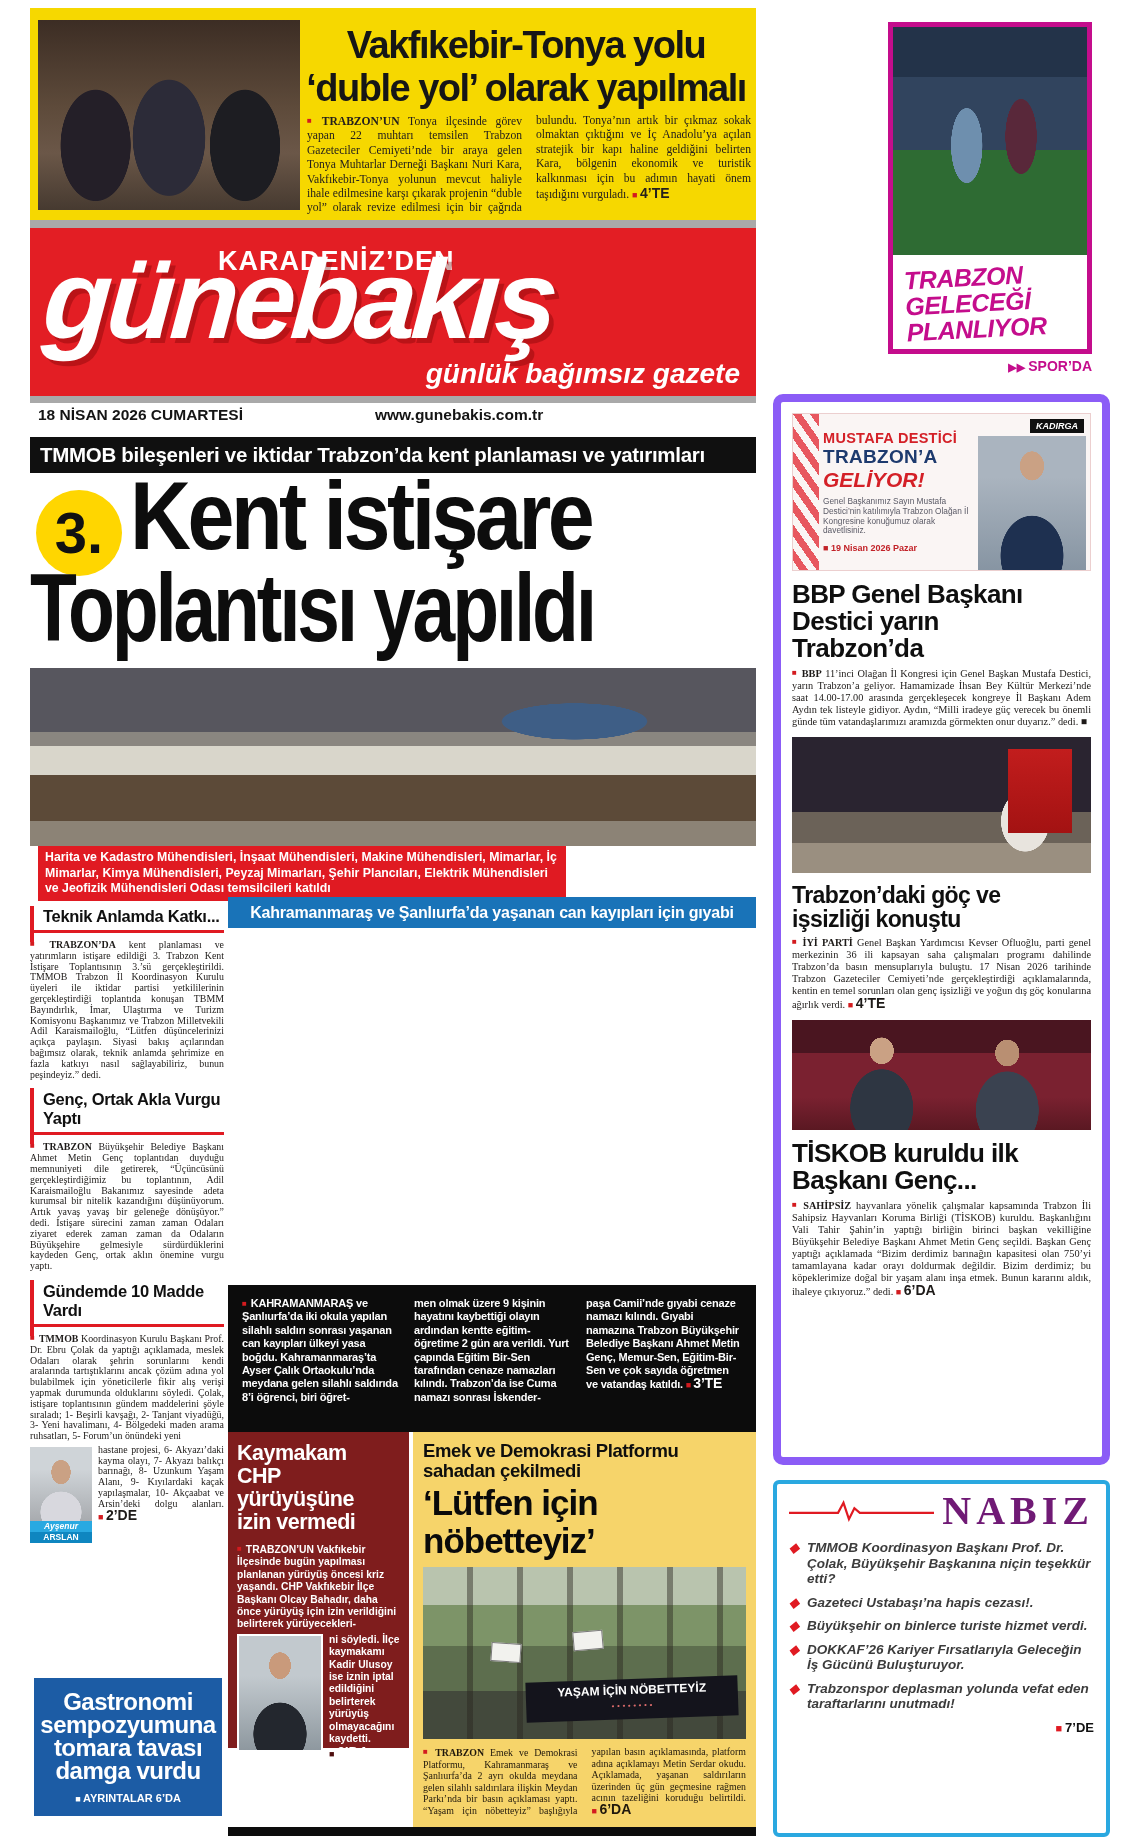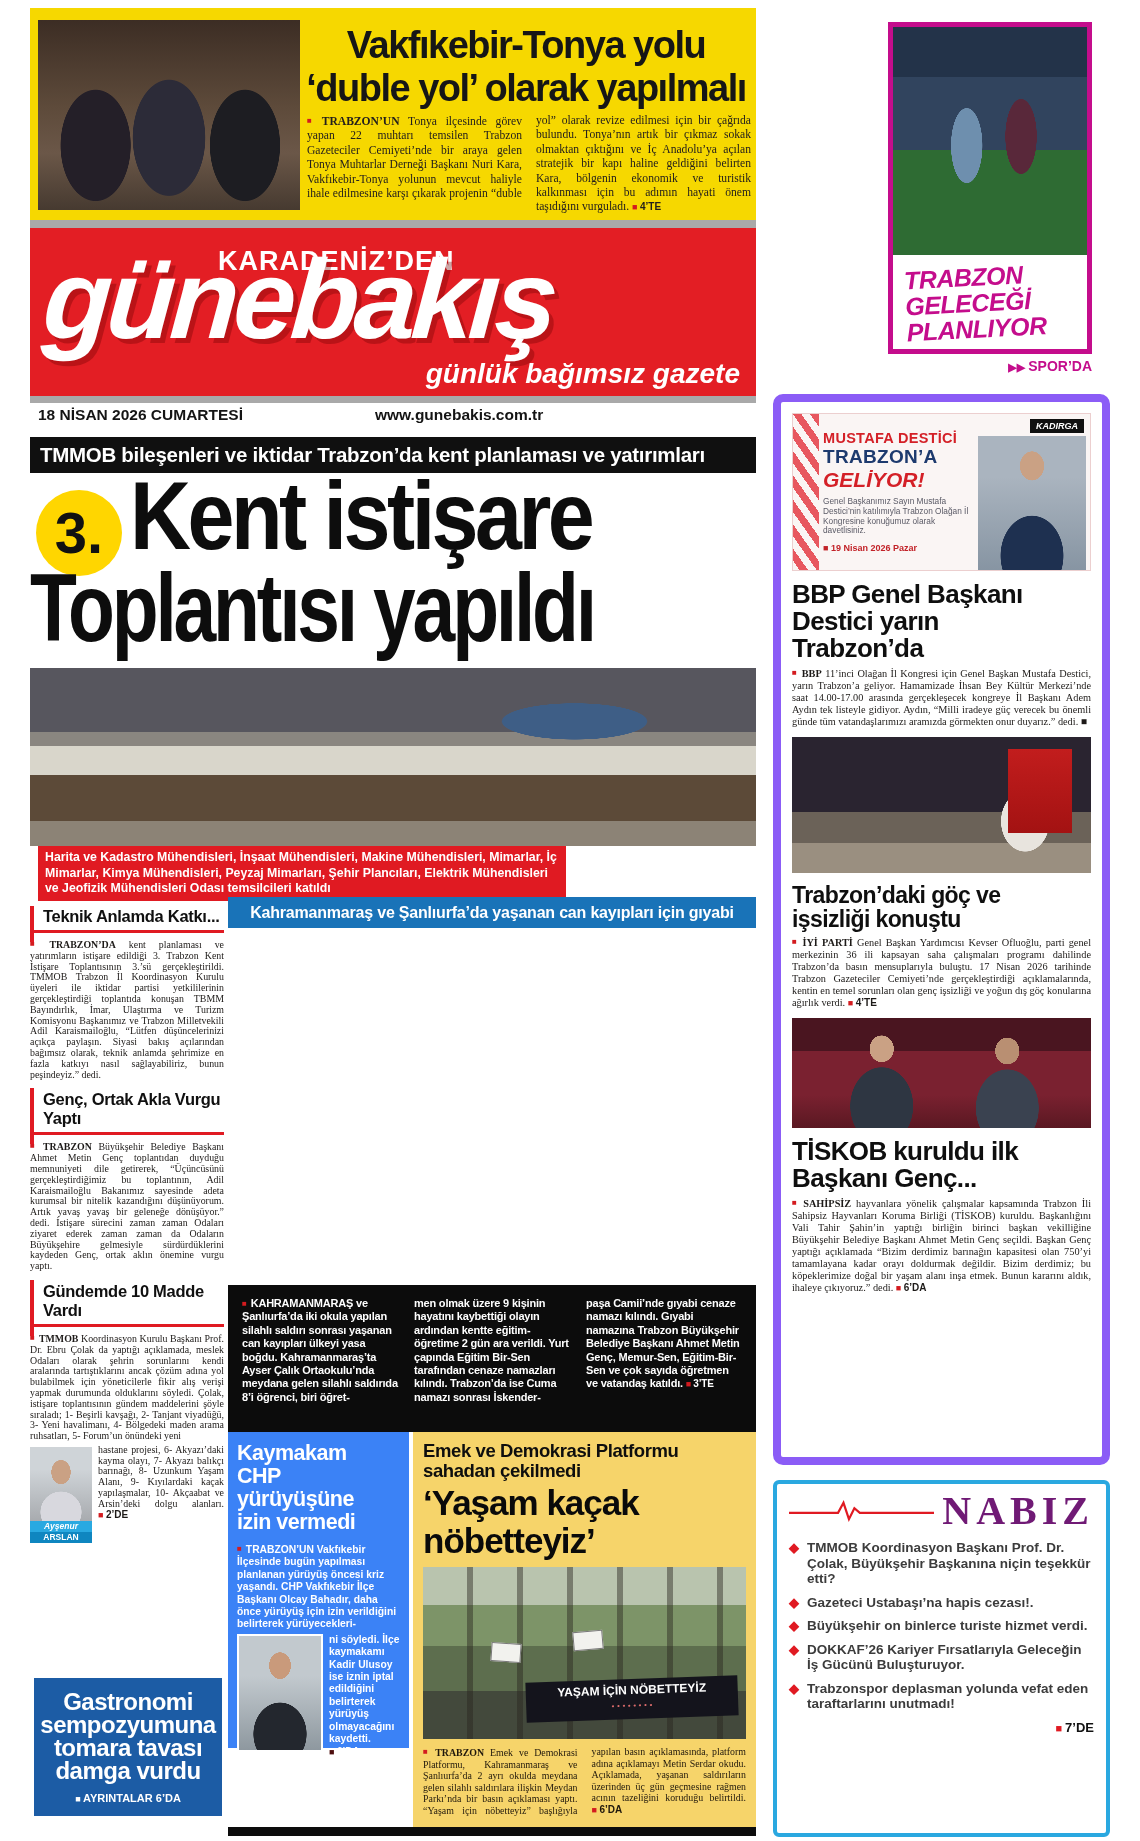--- a/index.html
+++ b/index.html
@@ -3,21 +3,21 @@
 <meta charset="utf-8">
 <style>
   html,body{margin:0;padding:0;background:#dcdcdc;font-family:"Liberation Sans",sans-serif;}
   #page{position:relative;width:1140px;height:1841px;margin:0 auto;background:#ffffff;overflow:hidden;}
   #page *{box-sizing:border-box;}
   .abs{position:absolute;}
 
   
   .bull::before{content:"■";color:#d31b1f;font-size:8px;margin-right:4px;vertical-align:2px;}
   .lead{font-weight:bold;}
-  .ref{font-family:"Liberation Sans",sans-serif;font-weight:bold;font-size:10px;white-space:nowrap;}
+  .ref{font-family:"Liberation Sans",sans-serif;font-weight:bold;font-size:14px;white-space:nowrap;}
   .ref::before{content:"■ ";color:#d31b1f;font-size:9px;}
   .ref.dark::before{color:#4d0e0e;}
   .ref.onblack{color:#fff;}
 
   
   #top-box{left:30px;top:8px;width:726px;height:212px;background:#f6d800;padding-left:40px;}
   #top-photo{position:absolute;left:8px;top:12px;width:262px;height:190px;
     background:
       radial-gradient(58px 92px at 22% 66%,#241f28 0 60%,transparent 61%),
       radial-gradient(60px 96px at 50% 62%,#2c2b38 0 60%,transparent 61%),
@@ -109,21 +109,21 @@
   #mosque-sign{position:absolute;right:34px;top:96px;background:#7a1518;color:#fff;
     font-weight:bold;font-size:6.5px;padding:2px 4px;letter-spacing:.3px;z-index:2;}
   #maras-hl{position:absolute;left:12px;top:14px;z-index:3;font-weight:900;font-size:46px;line-height:54px;
     color:#ffdf00;letter-spacing:-1px;text-shadow:3px 3px 0 #000,-1px -1px 0 #000,1px -1px 0 #000,-1px 1px 0 #000;}
   #maras-band{left:228px;top:1285px;width:528px;height:147px;background:#0c0c0c;
     display:flex;gap:16px;padding:12px 14px;}
   .band-col{flex:1;color:#fff;font-weight:700;font-size:11px;line-height:13.4px;letter-spacing:-0.2px;}
   .band-col .bull::before{vertical-align:1px;}
 
   
-  #kaymakam{left:228px;top:1432px;width:181px;height:316px;background:#3b82f6;color:#fff;padding:10px 9px;}
+  #kaymakam{left:228px;top:1432px;width:181px;height:316px;background:#7f1d1d;color:#fff;padding:10px 9px;}
   #kk-hl{font-weight:900;font-size:21.5px;line-height:23px;letter-spacing:-0.5px;margin-bottom:9px;}
   .kk-p{font-weight:bold;font-size:10.3px;line-height:12.4px;margin:0;}
   #kk-row{display:flex;gap:6px;margin-top:3px;}
   #kk-photo{flex:0 0 86px;height:118px;border:2px solid #fff;
     background:
       radial-gradient(18px 22px at 50% 26%,#c99a7b 0 60%,transparent 61%),
       radial-gradient(44px 52px at 50% 86%,#23272e 0 60%,transparent 61%),
       linear-gradient(180deg,#c2c9ce 0 35%,#8e989f 100%);}
 
   
@@ -181,21 +181,21 @@
       radial-gradient(52px 64px at 30% 80%,#2e3642 0 60%,transparent 61%),
       radial-gradient(52px 64px at 72% 82%,#3a4250 0 60%,transparent 61%),
       linear-gradient(180deg,#4a1520 0 30%,#7a2130 30% 70%,#5a1822);}
 
   
   #nabiz{left:773px;top:1480px;width:337px;height:357px;border:4px solid #2aa8e0;border-radius:6px;
     background:#fff;padding:6px 12px 8px;overflow:hidden;}
   #nabiz-top{display:flex;align-items:center;gap:8px;}
   #nabiz-title{margin-left:auto;font-family:"Liberation Serif",serif;font-weight:900;font-size:40px;
     color:#701a75;letter-spacing:5px;line-height:42px;}
-  #nabiz ul{list-style:none;margin:6px 0 0;padding:0;}
+  #nabiz ul{list-style:none;margin:6px 0 0;padding:0;font-style:italic;}
   #nabiz li{display:flex;gap:8px;margin:8px 0;font-weight:800;font-size:13.5px;line-height:15.5px;color:#3c3c3c;}
   #nabiz li::before{content:"◆";color:#e01a22;font-size:13px;line-height:15px;}
   #nabiz-ref{text-align:right;font-weight:900;font-size:13px;color:#111;margin-top:6px;}
   #nabiz-ref::before{content:"■ ";color:#e01a22;font-size:11px;}
 </style>
 </head>
 <body>
 
 <div id="page">
 
@@ -288,21 +288,21 @@
     <p class="kk-p"><span class="bull"></span><span class="lead">TRABZON’UN</span><span> Vakfıkebir İlçesinde bugün yapılması planlanan yürüyüş öncesi kriz yaşandı. CHP Vakfıkebir İlçe Başkanı Olcay Bahadır, daha önce yürüyüş için izin verildiğini belirterek yürüyecekleri-</span></p>
     <div id="kk-row">
       <div id="kk-photo"></div>
       <p class="kk-p"><span>ni söyledi. İlçe kaymakamı Kadir Ulusoy ise iznin iptal edildiğini belirterek yürüyüş olmayacağını kaydetti.</span>
         <span class="ref dark">6’DA</span></p>
     </div>
   </div>
 
   <div id="yasam" class="abs">
     <div id="ys-kicker">Emek ve Demokrasi Platformu sahadan çekilmedi</div>
-    <div id="ys-hl">‘Yaşam kaçak nöbetteyiz’</div>
+    <div id="ys-hl">‘Lütfen için nöbetteyiz’</div>
     <div id="ys-photo">
       <div class="placard" style="left:68px;top:76px;transform:rotate(4deg);"></div>
       <div class="placard" style="left:150px;top:64px;transform:rotate(-5deg);"></div>
       <div id="ys-banner">
         <span>YAŞAM İÇİN NÖBETTEYİZ</span>
         <small>● ● ● ● ● ● ● ●</small>
       </div>
     </div>
     <div id="ys-body">
       <span class="bull"></span><span class="lead">TRABZON</span><span> Emek ve Demokrasi Platformu, Kahramanmaraş ve Şanlıurfa’da 2 ayrı okulda meydana gelen silahlı saldırılara ilişkin Meydan Parkı’nda bir basın açıklaması yaptı. “Yaşam için nöbetteyiz” başlığıyla</span>

